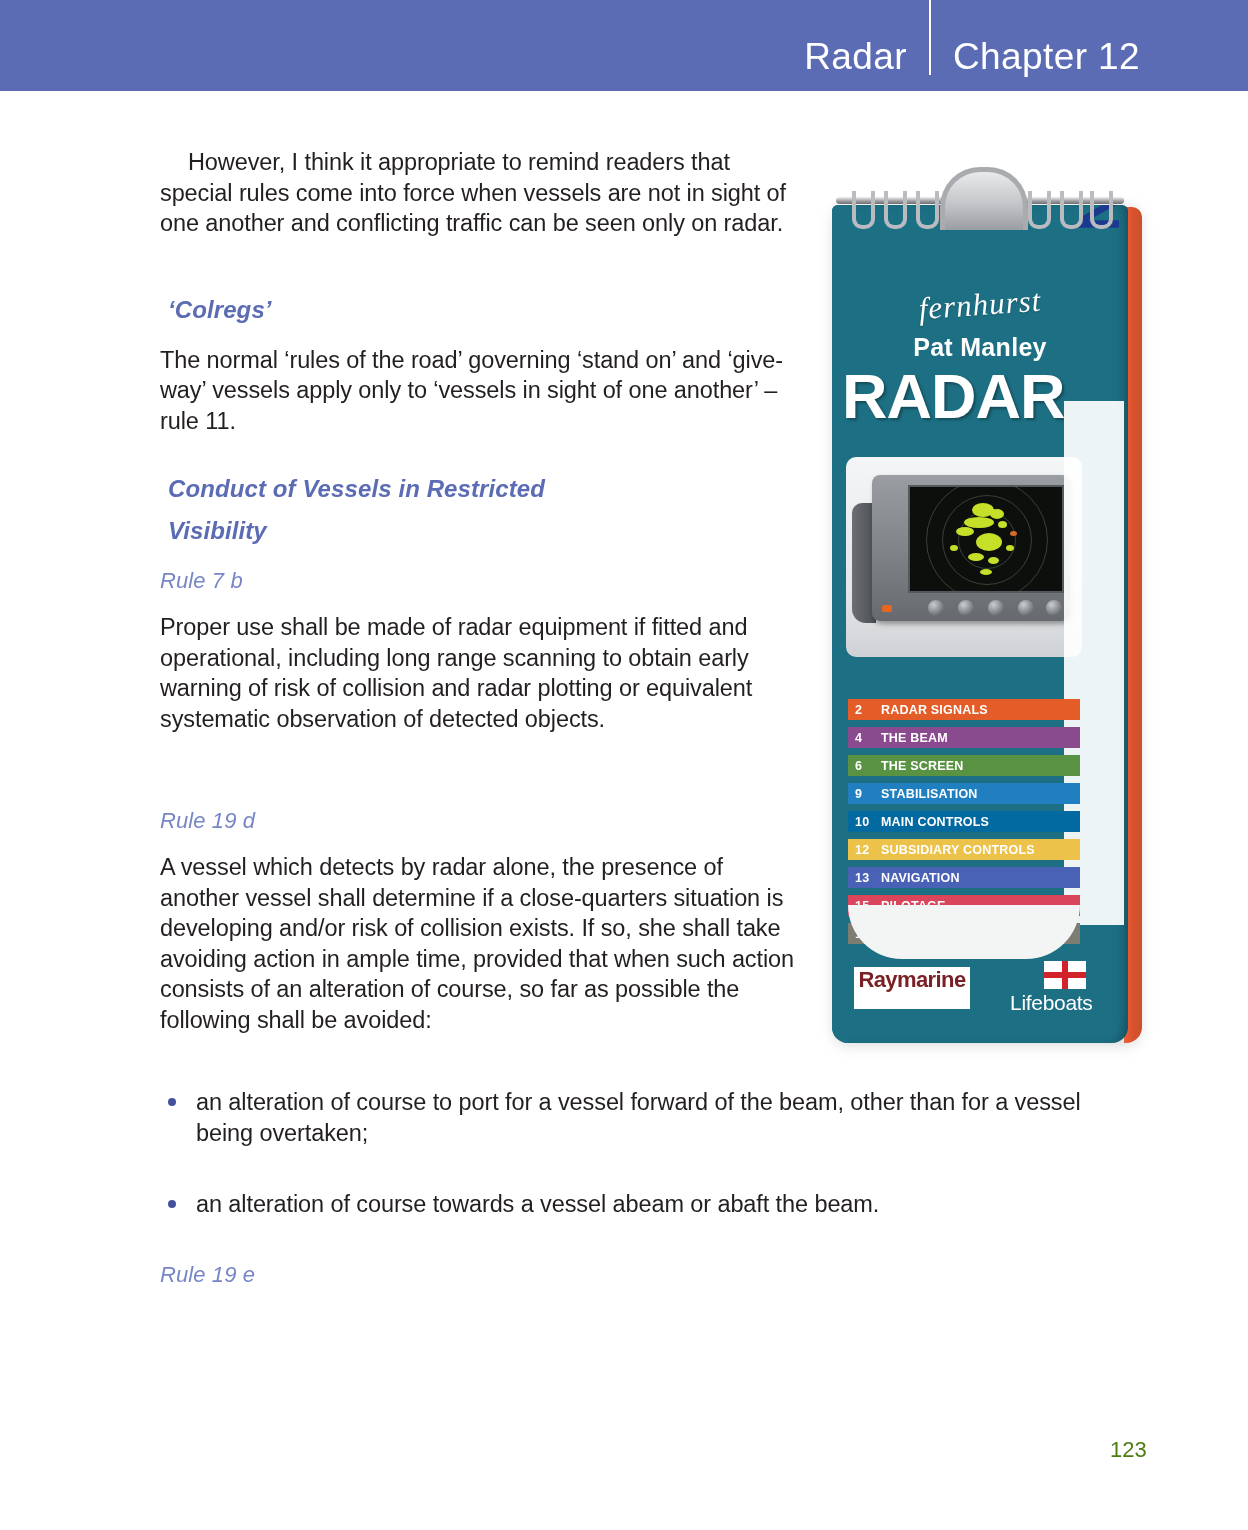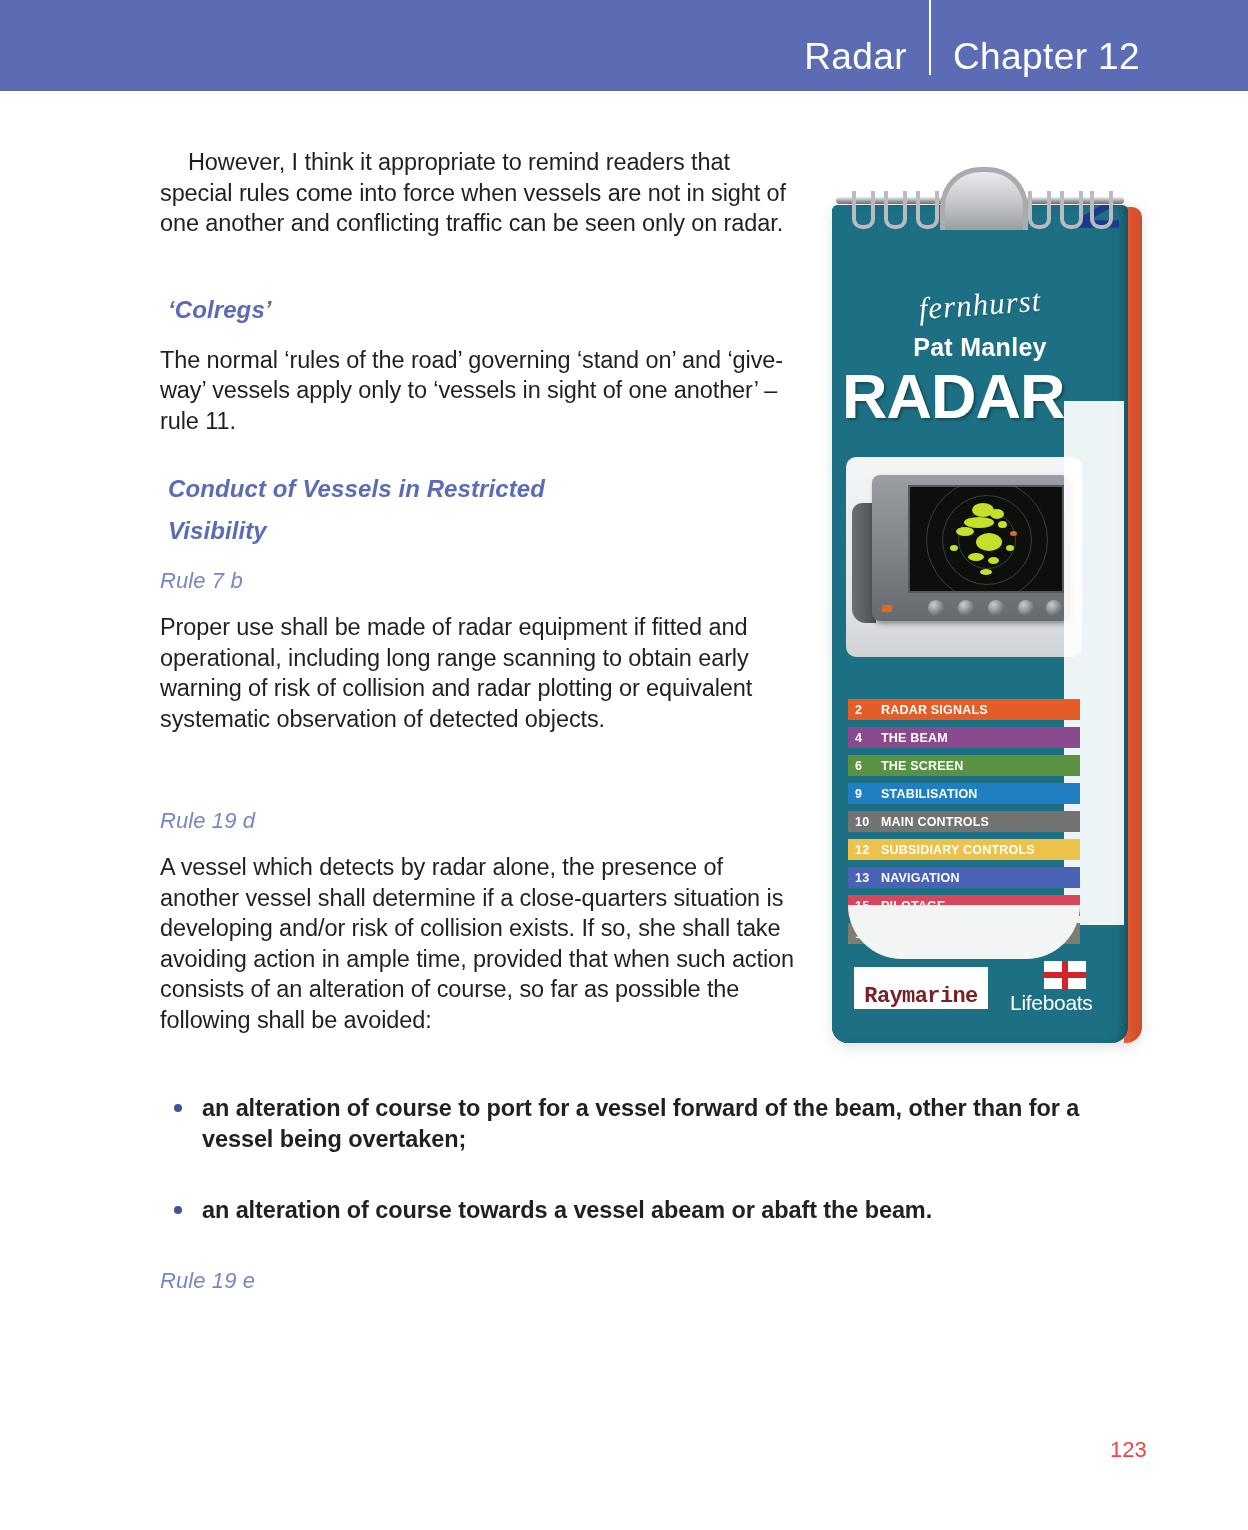--- a/index.html
+++ b/index.html
@@ -99,25 +99,24 @@
     letter-spacing: 0.1px;
   }
 
   .gap-lg { height: 46px; }
   .gap-md { height: 28px; }
   .gap-sm { height: 16px; }
   .gap-xs { height: 10px; }
 
   
   .bullet-list {
-    margin: 6px;
+    margin: 0;
     padding: 0;
     list-style: none;
     width: 980px;
-    font-weight: bold;
   }
   .bullet-item {
     position: relative;
     padding-left: 36px;
     font-size: 23.5px;
     line-height: 31px;
     color: #231f20;
     margin-bottom: 40px;
     letter-spacing: -0.1px;
   }
@@ -140,21 +139,21 @@
     width: 980px;
     letter-spacing: -0.1px;
   }
 
   
   .page-number {
     position: absolute;
     left: 1110px;
     top: 1437px;
     font-size: 22px;
-    color: #ef4444;
+    color: #4d7c0f;
   }
 
   
   .cover-figure {
     position: absolute;
     left: 828px;
     top: 167px;
     width: 314px;
     height: 878px;
   }
@@ -389,27 +388,26 @@
   .index-num {
     width: 26px;
     flex: 0 0 26px;
   }
 
   
   .raymarine-plate {
     position: absolute;
     left: 22px;
     top: 762px;
-    width: 134px;
+    width: 116px;
     height: 42px;
     background: #ffffff;
     display: flex;
-    align-items: flex-end;
+    align-items: flex-start;
     justify-content: center;
-    font-family: Liberation Mono, monospace;
   }
   .raymarine-text {
     color: #7a1f24;
     font-weight: bold;
     font-size: 22px;
     letter-spacing: -0.6px;
   }
   .lifeboats-wrap {
     position: absolute;
     left: 178px;
@@ -516,21 +514,21 @@
         <span>THE BEAM</span>
       </div>
       <div class="index-row" style="background:#5a9244">
         <span class="index-num">6</span>
         <span>THE SCREEN</span>
       </div>
       <div class="index-row" style="background:#1f7fc0">
         <span class="index-num">9</span>
         <span>STABILISATION</span>
       </div>
-      <div class="index-row" style="background:#737373">
+      <div class="index-row" style="background:#0369a1">
         <span class="index-num">10</span>
         <span>MAIN CONTROLS</span>
       </div>
       <div class="index-row" style="background:#ecc24a">
         <span class="index-num">12</span>
         <span>SUBSIDIARY CONTROLS</span>
       </div>
       <div class="index-row" style="background:#4a62b5">
         <span class="index-num">13</span>
         <span>NAVIGATION</span>

